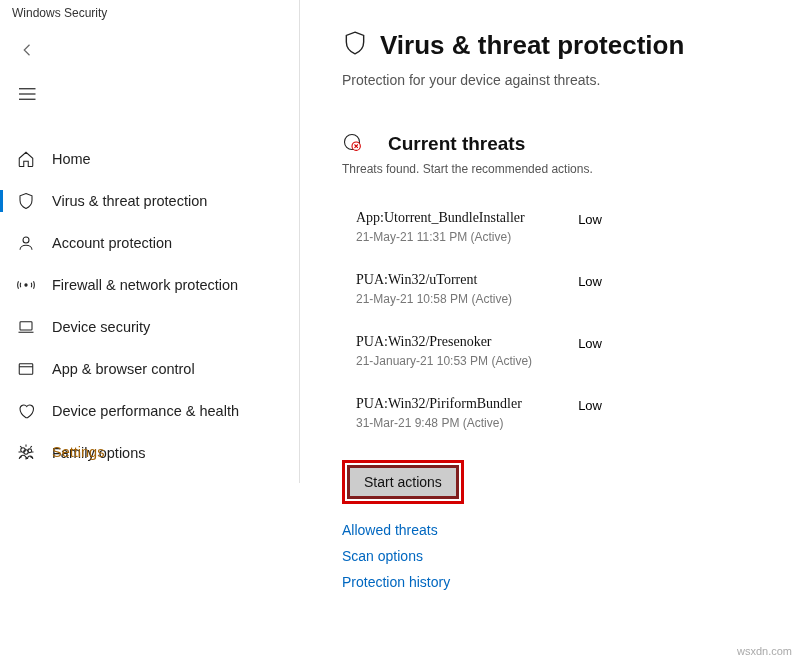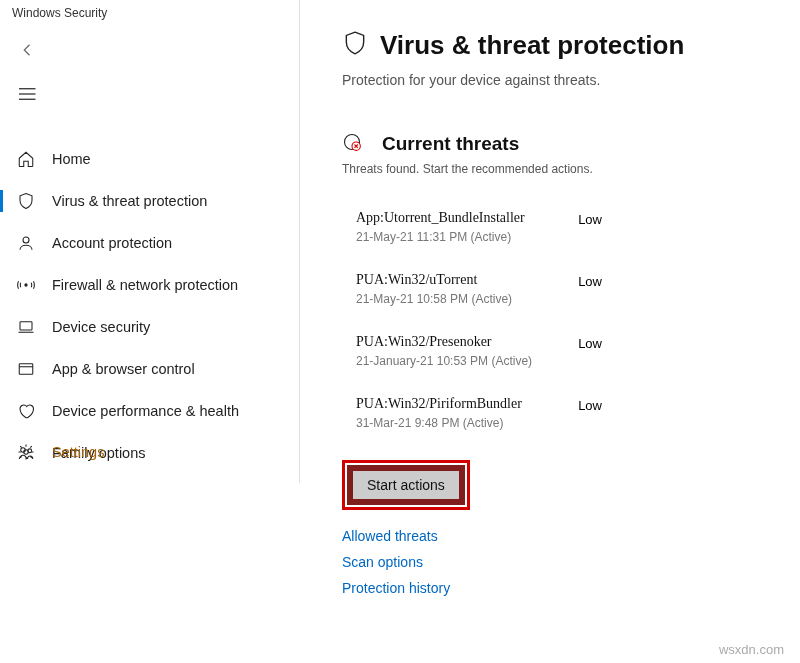--- a/index.html
+++ b/index.html
@@ -19,38 +19,38 @@
   .settings-row { position: absolute; bottom: 10px; left: 0; right: 0; display: flex; align-items: center; height: 42px; padding-left: 16px; font-size: 14.5px; color: #a16207; cursor: pointer; }
   .settings-row .nav-icon { margin-right: 16px; }
 
   .main { margin-left: 300px; padding: 28px 20px 20px 42px; height: 663px; position: relative; }
   .page-header { display: flex; align-items: center; gap: 12px; }
   .page-header svg { width: 26px; height: 30px; }
   .page-title { font-size: 26px; font-weight: 600; color: #111; }
   .page-sub { font-size: 14px; color: #555; margin-top: 10px; }
 
   .section { margin-top: 44px; }
-  .section-header { display: flex; align-items: center; gap: 20px; }
+  .section-header { display: flex; align-items: center; gap: 26px; }
   .section-header svg { width: 20px; height: 20px; }
   .section-title { font-size: 19px; font-weight: 600; color: #111; }
   .section-sub { font-size: 12px; color: #555; margin-top: 6px; }
 
   .threats { margin-top: 20px; }
   .threat { display: flex; justify-content: space-between; align-items: flex-start; padding: 14px 0 14px 14px; width: 260px; }
   .threat-name { font-size: 14px; color: #111; font-family: Liberation Serif, serif; }
   .threat-meta { font-size: 12px; color: #777; margin-top: 4px; }
   .threat-sev { font-size: 13px; color: #000000; margin-top: 2px; }
 
   .start-actions-wrap { margin-top: 16px; display: inline-block; border: 3px solid #d40000; padding: 2px; }
-  .start-actions { background: #ccc; border: 6px solid #7f1d1d; padding: 6px 14px; font-size: 14px; cursor: pointer; color: #111; }
+  .start-actions { background: #ccc; border: 3px solid #7f1d1d; padding: 6px 14px; font-size: 14px; cursor: pointer; color: #111; }
 
   .links { margin-top: 18px; }
   .link { display: block; font-size: 14px; color: #0067c0; margin: 10px 0; cursor: pointer; }
 
-  .watermark { position: absolute; right: 16px; bottom: 6px; font-size: 13px; color: #aaa; }
+  .watermark { position: absolute; right: 8px; bottom: 6px; font-size: 11px; color: #aaa; }
 </style>
 </head>
 <body>
 
 <div class="sidebar">
   <div class="titlebar">Windows Security</div>
 
   <div class="back-btn">
     <span class="nav-icon">
       <svg viewBox="0 0 24 24" fill="none" stroke="#666" stroke-width="1.6">

